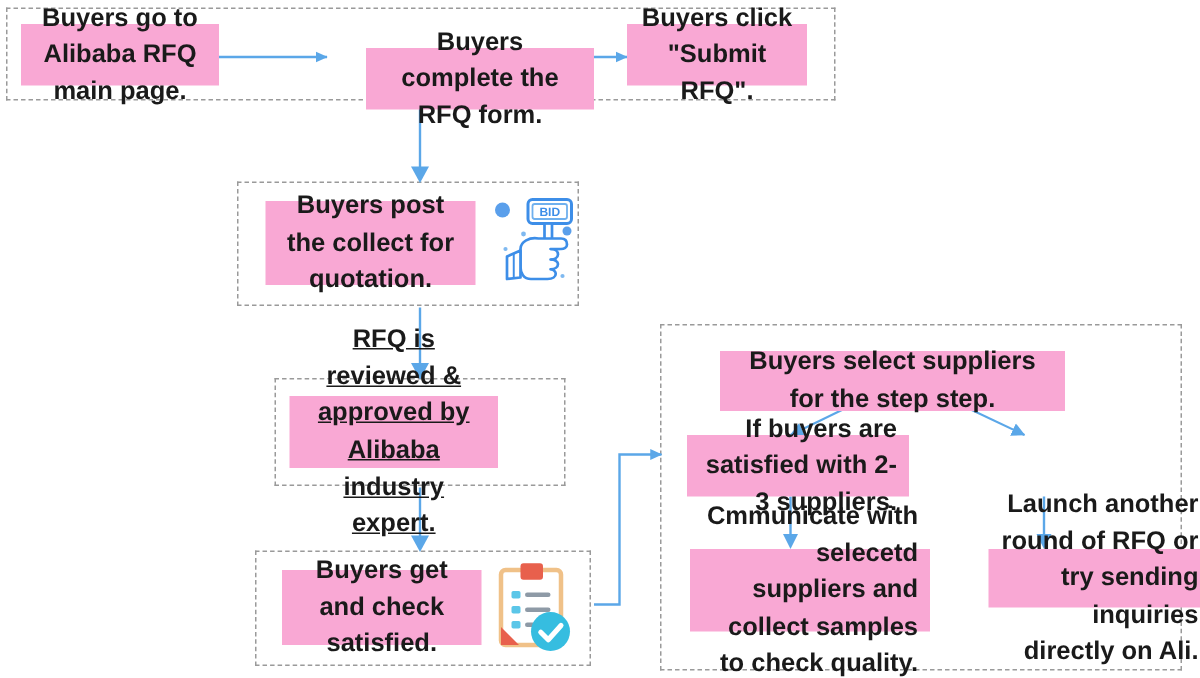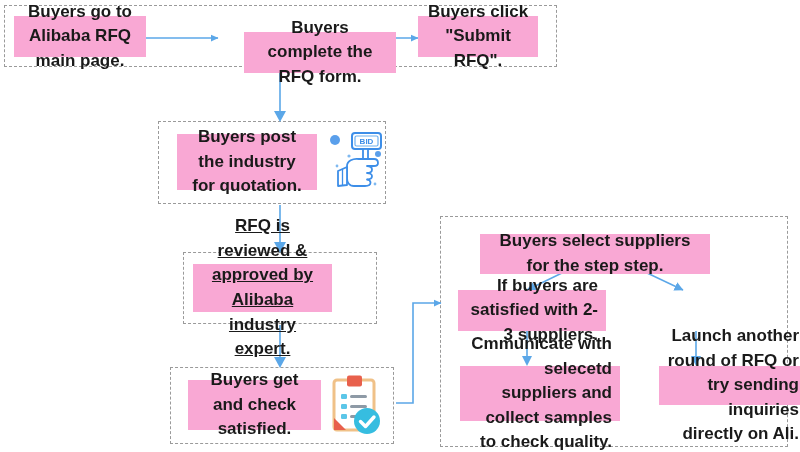--- a/index.html
+++ b/index.html
@@ -114,21 +114,21 @@
 
   <div class="node" style="left:218px; top:32px; width:152px; height:41px;margin-left:26px;">
     <span class="node-text">Buyers complete the RFQ form.</span>
   </div>
 
   <div class="node" style="left:418px; top:16px; width:120px; height:41px;">
     <span class="node-text">Buyers click "Submit RFQ".</span>
   </div>
 
   <div class="node" style="left:177px; top:134px; width:140px; height:56px;">
-    <span class="node-text">Buyers post  the industry for quotation.</span>
+    <span class="node-text">Buyers post  the collect for quotation.</span>
   </div>
 
   <div class="icon-wrap" style="left:327px; top:128px; width:60px; height:62px;">
     <svg viewBox="0 0 60 62" width="60" height="62">
 
       <circle cx="8" cy="12" r="5" fill="#3d8ee8" opacity="0.85"></circle>
       <circle cx="22" cy="28" r="1.6" fill="#7fb9f0"></circle>
       <circle cx="51" cy="26" r="3" fill="#3d8ee8" opacity="0.85"></circle>
       <circle cx="10" cy="38" r="1.4" fill="#7fb9f0"></circle>
       <circle cx="48" cy="56" r="1.4" fill="#7fb9f0"></circle>

